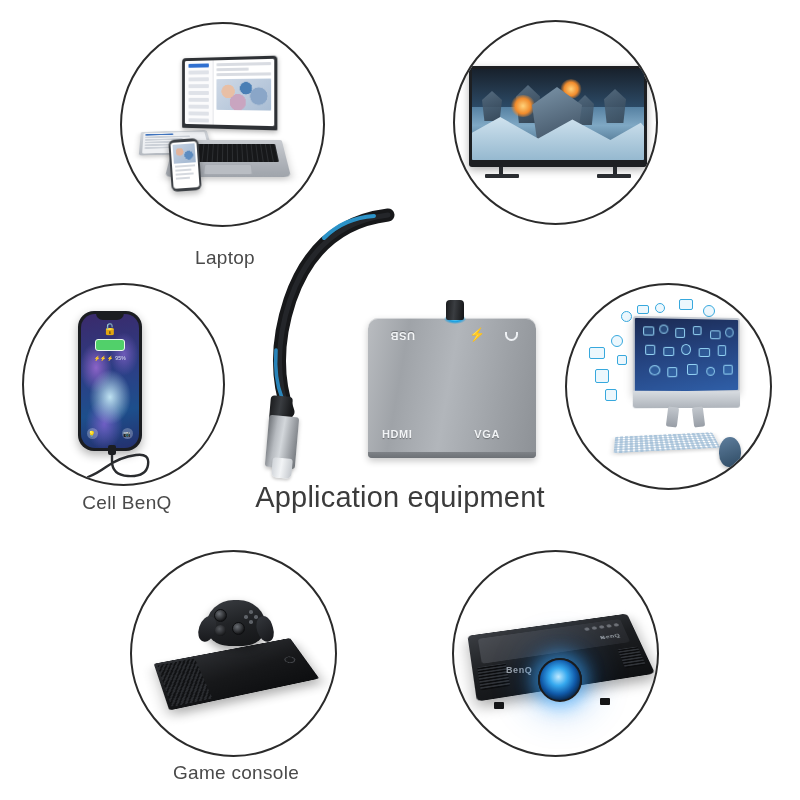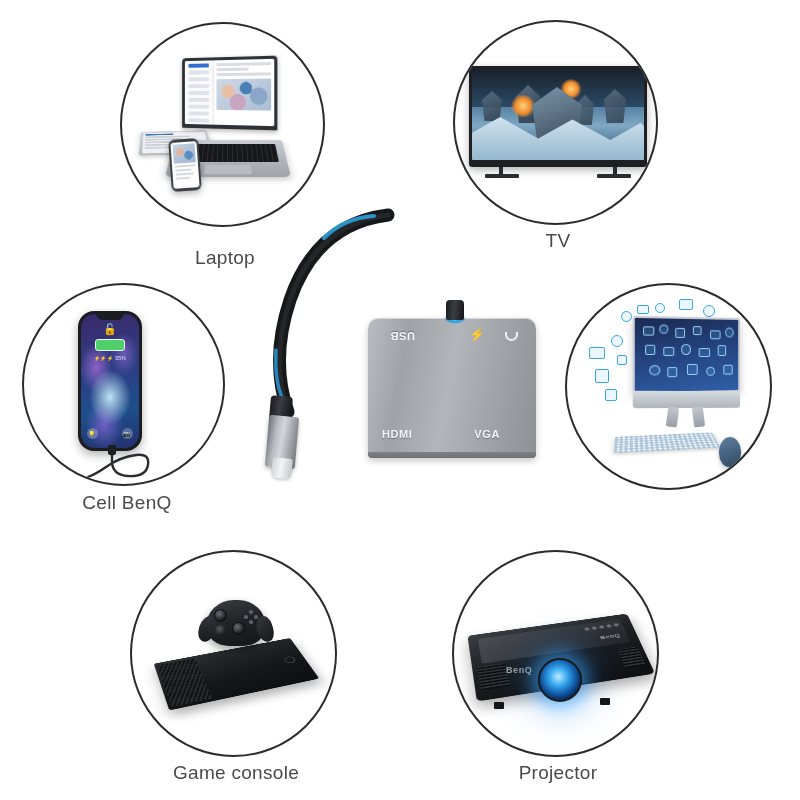--- a/index.html
+++ b/index.html
@@ -432,21 +432,20 @@
 
             <div class="wave" style="left:-6px; top:48px; width:190px; height:48px;"></div>
           </div>
         </div>
         <div class="tv-leg" style="left:44px; top:145px; width:4px; height:9px;"></div>
         <div class="tv-leg" style="left:158px; top:145px; width:4px; height:9px;"></div>
         <div class="tv-stand" style="left:30px; top:152px; width:34px;"></div>
         <div class="tv-stand" style="left:142px; top:152px; width:34px;"></div>
       </div>
     </div>
-    <div class="caption" style="top:210px;">TV</div>
   </div>
 
   <div class="node" style="left:22px; top:283px; width:210px; height:250px;">
     <div class="circle" style="width:203px; height:203px;">
       <div class="scene">
         <div class="iphone" style="left:54px; top:26px; width:64px; height:140px;">
           <div class="iphone-scr"></div>
           <div class="notch"></div>
           <div class="lockicon" style="top:13px;">🔓</div>
           <div class="batt" style="top:28px; width:30px; height:12px;"></div>
@@ -545,21 +544,20 @@
           <div class="proj-brand" style="right:10%; top:30%;">BenQ</div>
           <div class="proj-vent" style="left:3%; top:52%; width:16%; height:34%;"></div>
           <div class="proj-vent" style="right:3%; top:56%; width:12%; height:30%;"></div>
         </div>
         <div class="proj-brand" style="left:52px; top:113px; font-size:9px;">BenQ</div>
         <div class="proj-lens" style="left:84px; top:106px; width:44px; height:44px;"></div>
         <div class="proj-foot" style="left:40px; top:150px; width:10px; height:7px;"></div>
         <div class="proj-foot" style="left:146px; top:146px; width:10px; height:7px;"></div>
       </div>
     </div>
-    <div class="caption" style="top:212px;">Projector</div>
   </div>
 
   <div class="adapter-wrap" style="left:248px; top:200px; width:310px; height:280px;">
 
     <svg class="cable" width="310" height="280" viewBox="0 0 310 280">
       <path d="M140 15 Q 68 24 42 100 Q 22 160 40 212" fill="none" stroke="#17181a" stroke-width="13" stroke-linecap="round"></path>
       <path d="M140 15 Q 68 24 42 100 Q 22 160 40 212" fill="none" stroke="#303338" stroke-width="5" stroke-linecap="round" opacity=".55"></path>
       <path d="M126 16 Q 96 18 76 38" fill="none" stroke="#2fa8e6" stroke-width="4" stroke-linecap="round" opacity=".85"></path>
       <path d="M28 150 Q 26 178 34 198" fill="none" stroke="#2d9fe0" stroke-width="3.6" stroke-linecap="round" opacity=".8"></path>
     </svg>
@@ -573,14 +571,15 @@
       <div class="bolt" style="right:50px; top:10px;">⚡</div>
       <div class="usbc-sym" style="right:18px; top:14px;"></div>
       <div class="port-label" style="left:14px; bottom:18px;">HDMI</div>
       <div class="port-label" style="right:36px; bottom:18px;">VGA</div>
     </div>
 
     <div class="led" style="left:196px; top:114px;"></div>
     <div class="cable-boot" style="left:198px; top:100px; width:18px; height:20px;"></div>
   </div>
 
+  <div class="main-title" style="left:0; top:481px; width:800px;">Application equipment</div>
 
 </div>
 
 </body></html>

